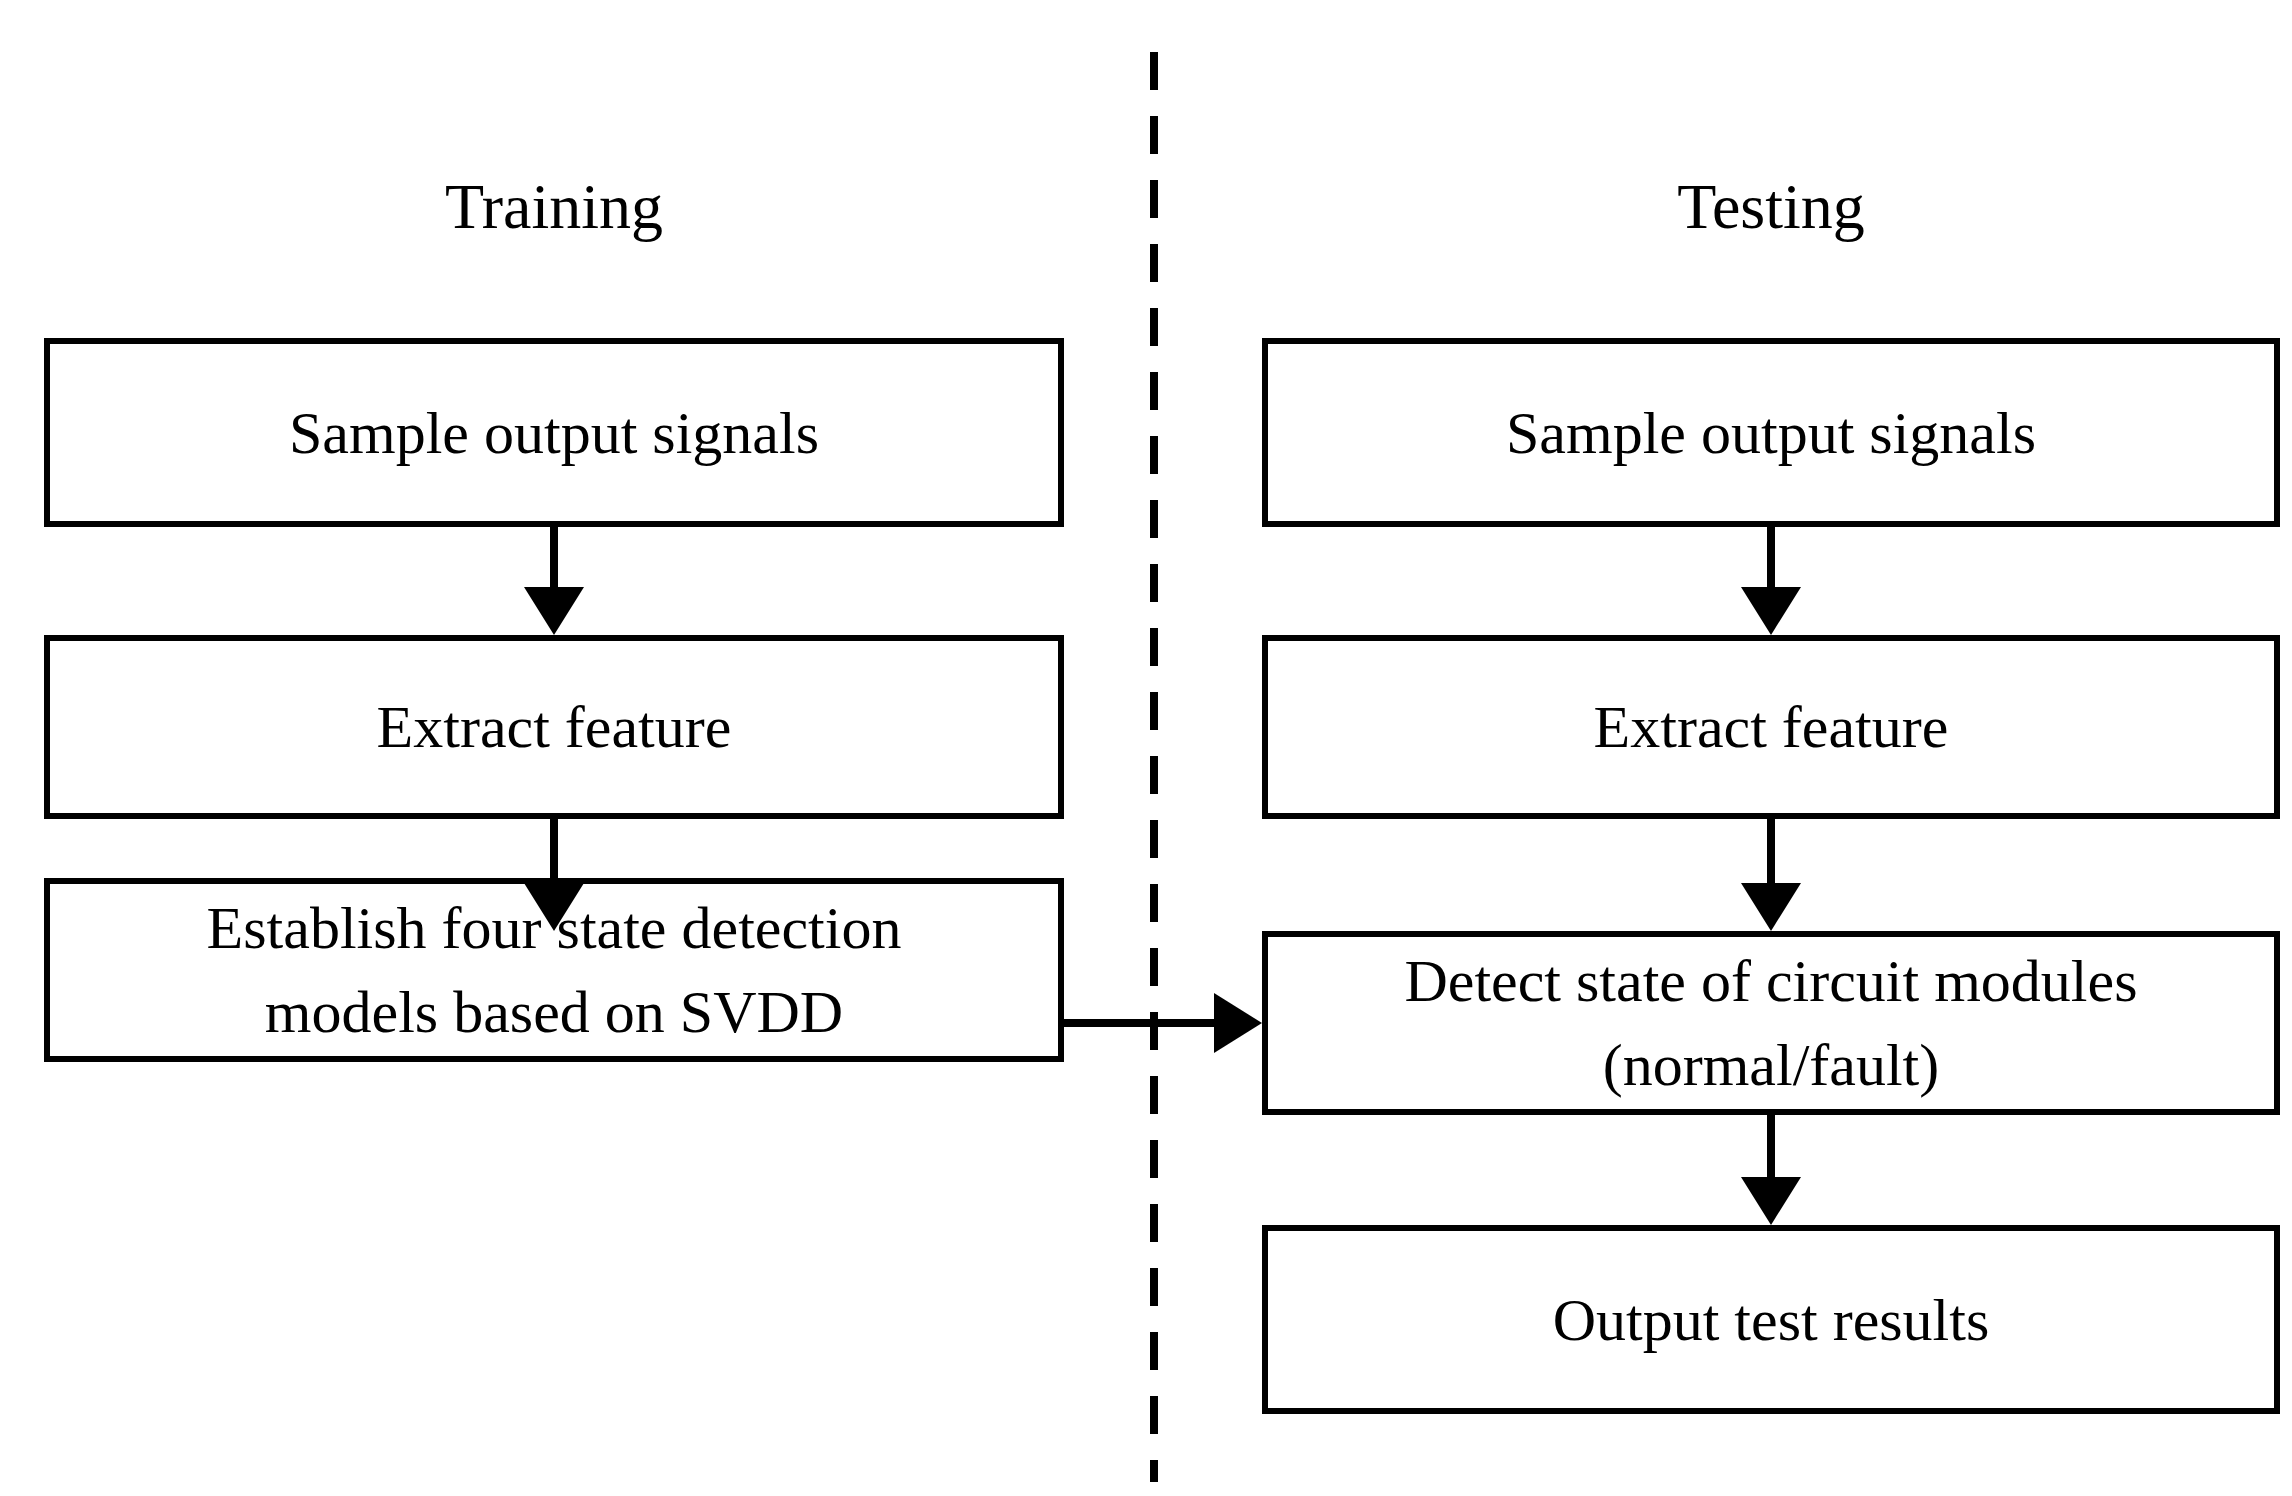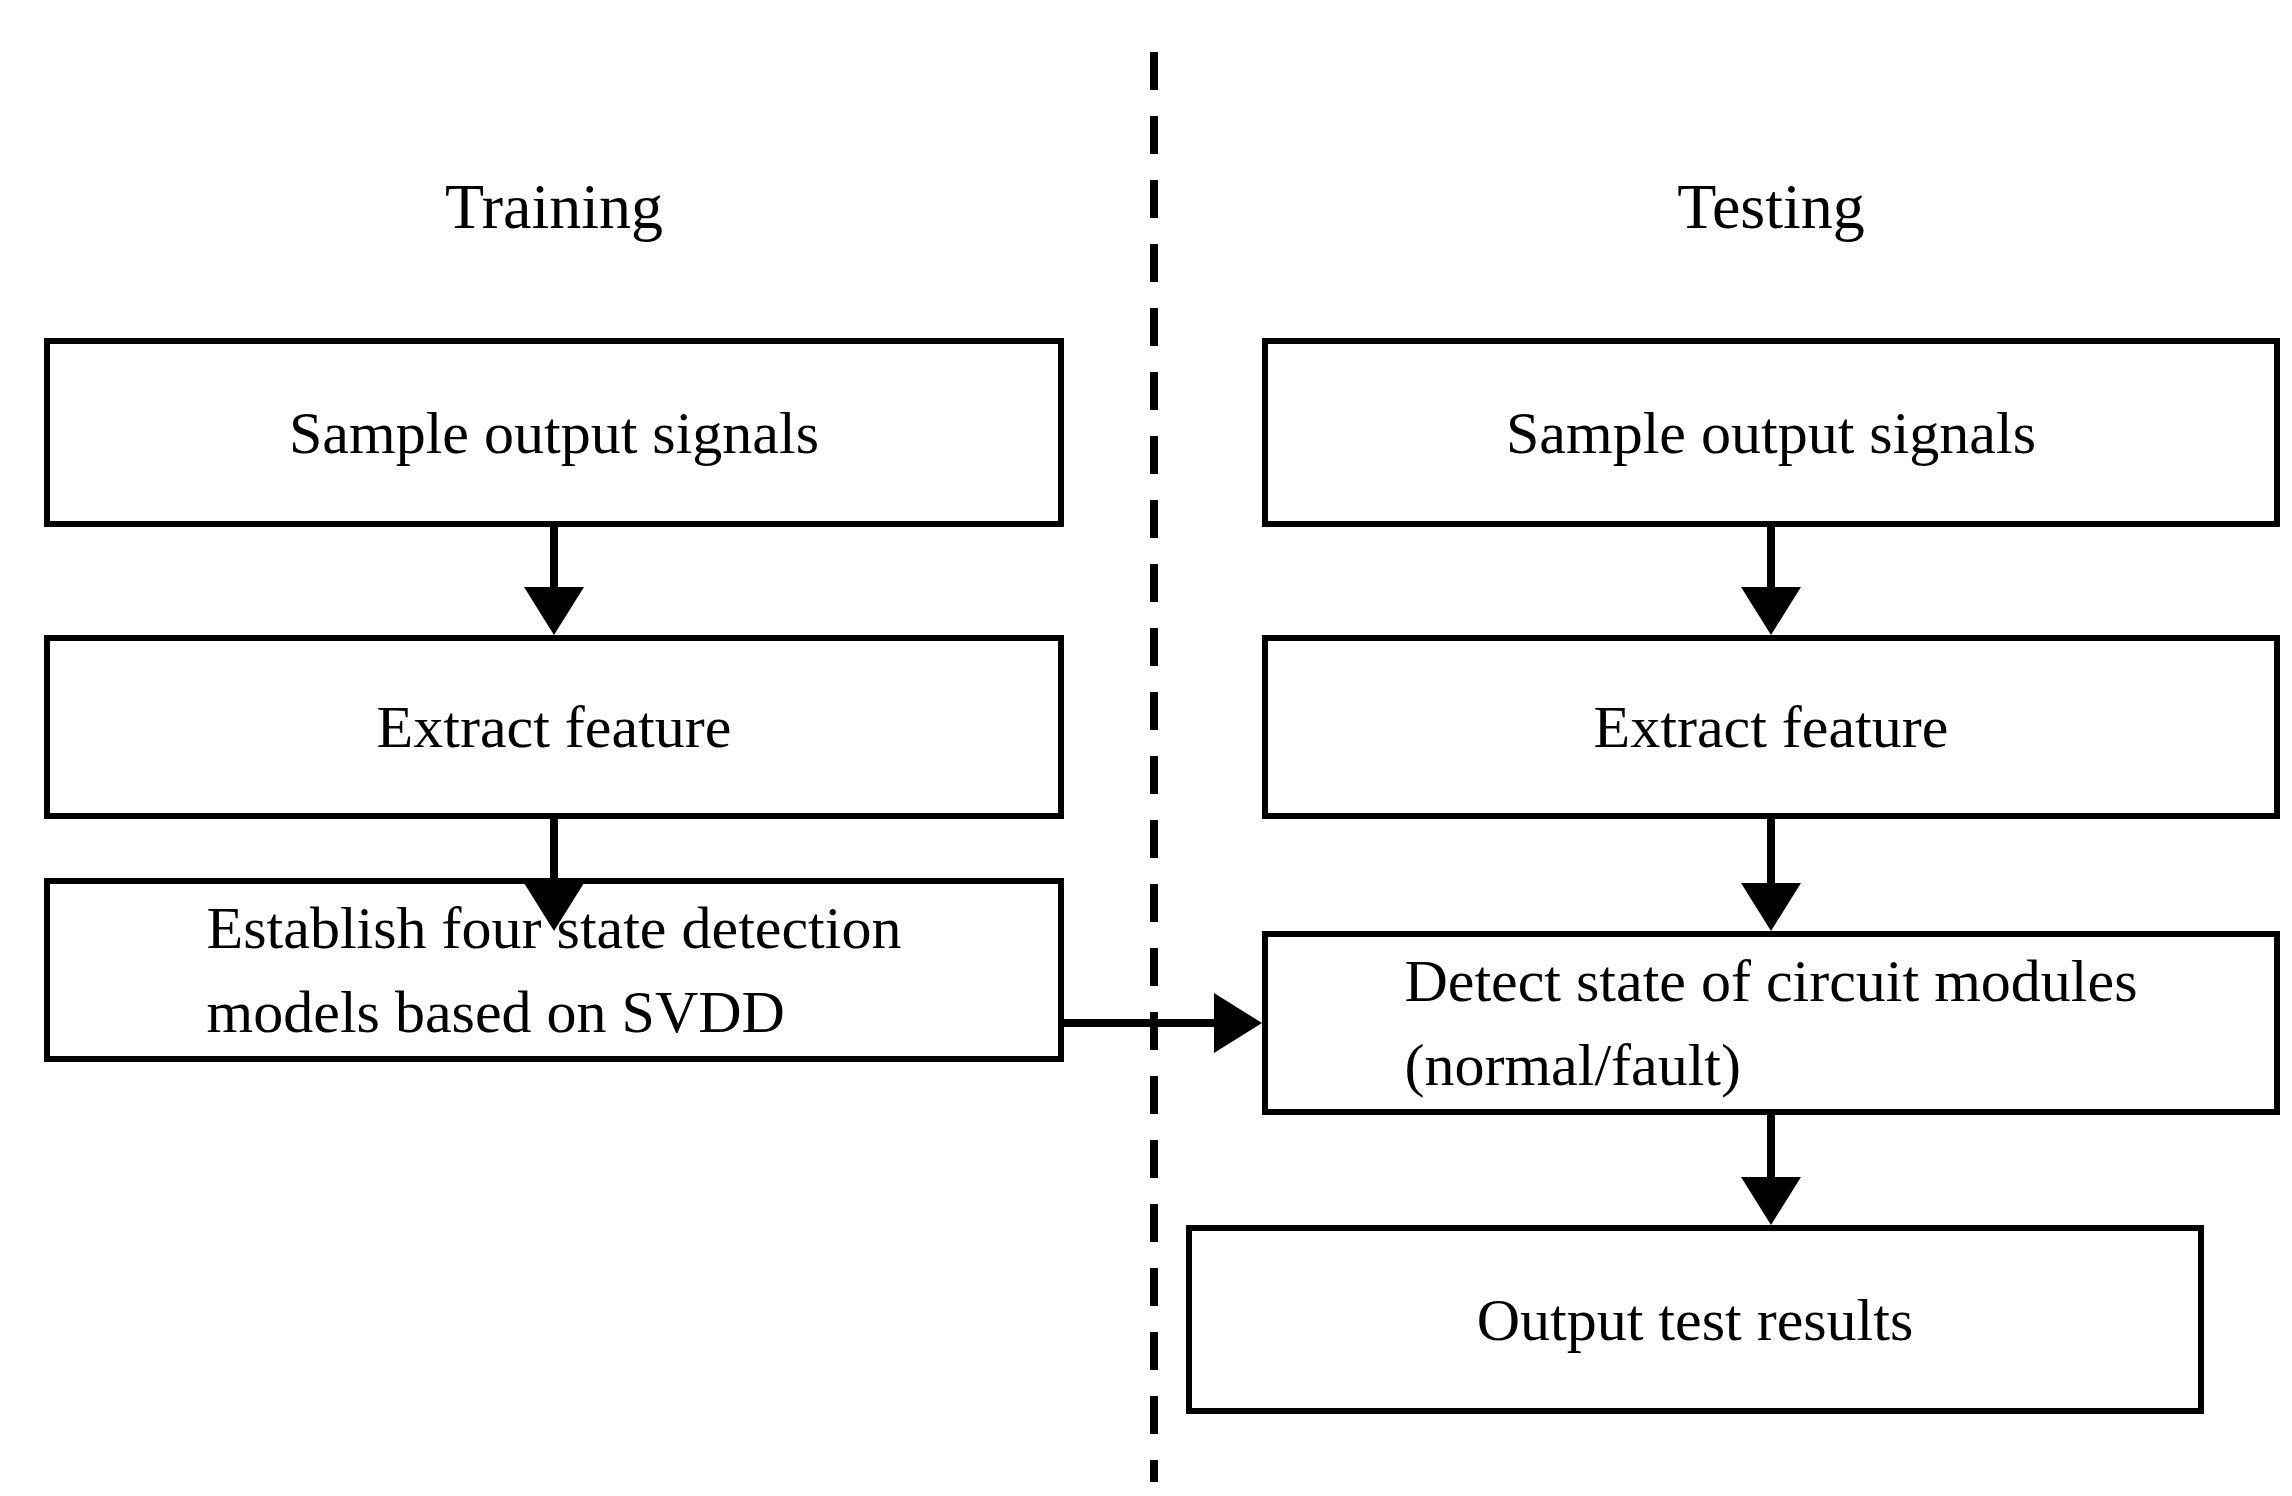--- a/index.html
+++ b/index.html
@@ -26,21 +26,21 @@
     white-space: nowrap;
   }
   .box {
     position: absolute;
     box-sizing: border-box;
     border: 6px solid #000000;
     background: #ffffff;
     display: flex;
     align-items: center;
     justify-content: center;
-    text-align: left;
+    text-align: center;
     font-size: 60px;
     line-height: 84px;
     color: #000000;
     padding: 0 56px;
   }
   .box .label {
     white-space: pre-line;
   }
   .separator {
     position: absolute;
@@ -125,21 +125,21 @@
 
   <div class="box" style="left:1262px; top:635px; width:1018px; height:184px;">
     <span class="label">Extract feature</span>
   </div>
 
   <div class="box" style="left:1262px; top:931px; width:1018px; height:184px;">
     <span class="label">Detect state of circuit modules
 (normal/fault)</span>
   </div>
 
-  <div class="box" style="left:1186px; top:1225px; width:1018px; height:189px;">
+  <div class="box" style="left:1262px; top:1225px; width:1018px; height:189px;">
     <span class="label">Output test results</span>
   </div>
 
   <div class="arrow-v" style="left:524px; top:527px; height:108px;">
     <div class="shaft" style="height:62px;"></div>
     <div class="head"></div>
   </div>
 
   <div class="arrow-v" style="left:524px; top:819px; height:112px;">
     <div class="shaft" style="height:66px;"></div>

